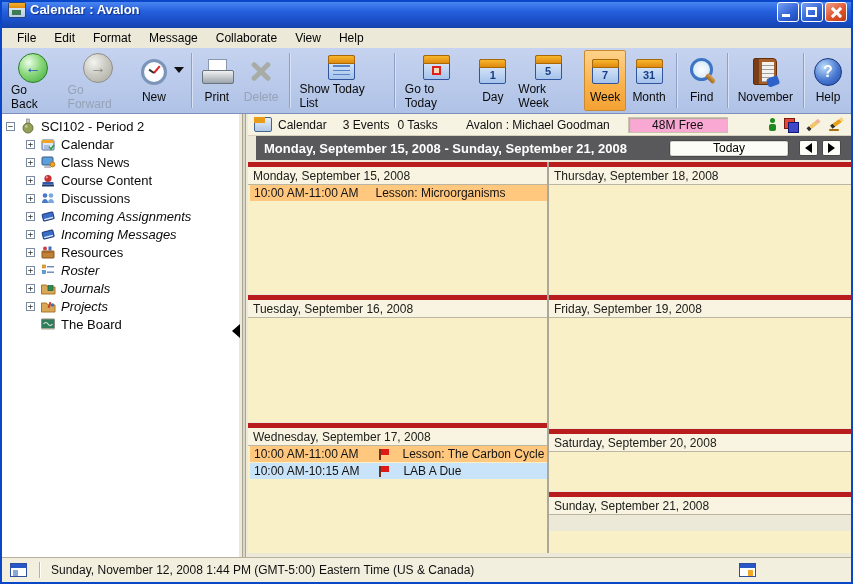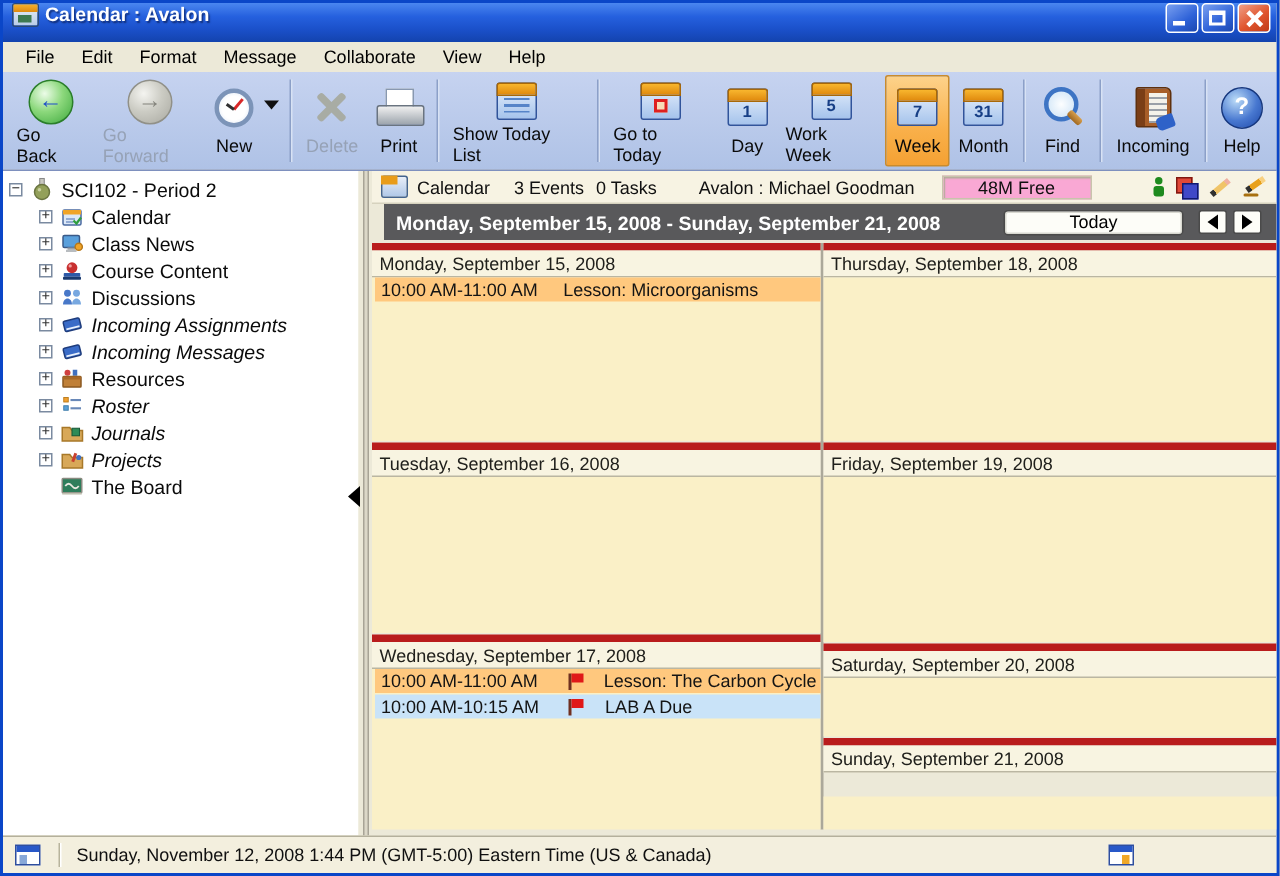--- a/index.html
+++ b/index.html
@@ -245,31 +245,31 @@
       <span>Go Forward</span>
     </div>
     <div class="tbtn" style="padding-right:20px;text-align:right;">
       <span class="iconwrap">
           <span class="ico-clock"></span>
         </span>
       <span>New</span>
       <i class="dd-arrow"></i>
     </div>
     <div class="tsep"></div>
+    <div class="tbtn">
+      <span class="iconwrap">
+          <span class="ico-print"></span>
+        </span>
+      <span>Print</span>
+    </div>
     <div class="tbtn disabled">
       <span class="iconwrap">
           <span class="ico-x"></span>
         </span>
       <span>Delete</span>
-    </div>
-    <div class="tbtn">
-      <span class="iconwrap">
-          <span class="ico-print"></span>
-        </span>
-      <span>Print</span>
     </div>
     <div class="tsep"></div>
     <div class="tbtn">
       <span class="iconwrap">
           <span class="cal-icon">
             <i class="cal-lines"></i>
           </span>
         </span>
       <span>Show Today List</span>
     </div>
@@ -319,21 +319,21 @@
       <span class="iconwrap">
           <span class="ico-find"></span>
         </span>
       <span>Find</span>
     </div>
     <div class="tsep"></div>
     <div class="tbtn">
       <span class="iconwrap">
           <span class="ico-dir"></span>
         </span>
-      <span>Incoming</span>
+      <span>November</span>
     </div>
     <div class="tsep"></div>
     <div class="tbtn">
       <span class="iconwrap">
           <span class="ico-help">?</span>
         </span>
       <span>Help</span>
     </div>
   </div>
 

